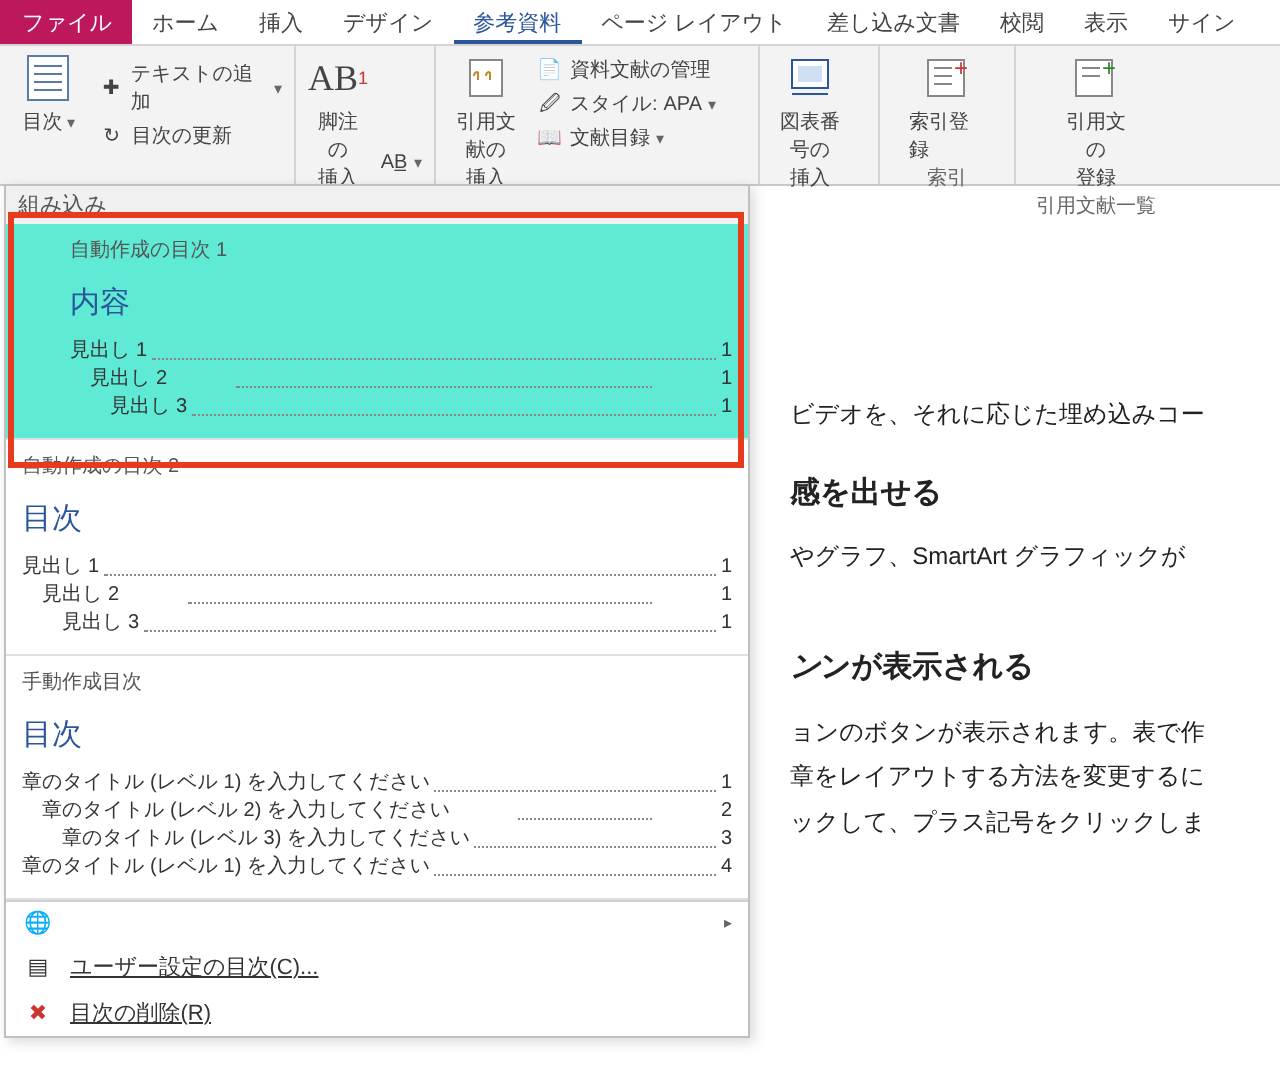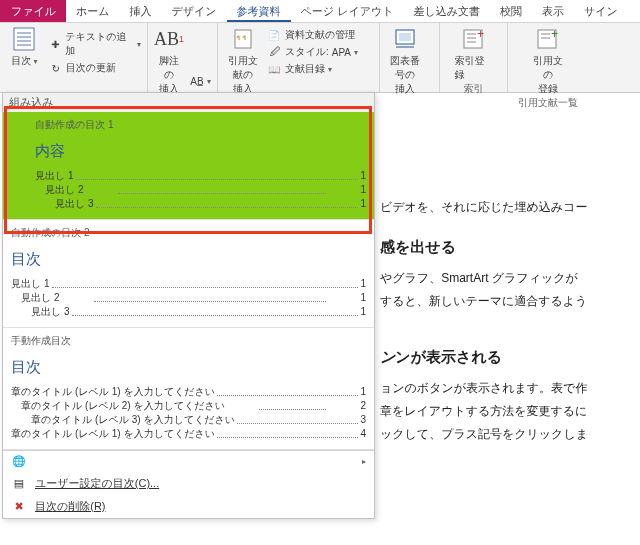--- a/index.html
+++ b/index.html
@@ -21,37 +21,37 @@
 .mini { font-size: 10px; color: #444; display: flex; align-items: center; gap: 3px; }
 .mini .mic { width: 14px; height: 14px; display: inline-flex; align-items: center; justify-content: center; }
 .stack { display: flex; flex-direction: column; gap: 3px; }
 .drop-ar { font-size: 8px; color: #666; }
 
 
 .toc-panel { position: absolute; left: 2px; top: 92px; width: 373px; background: #fff; border: 1px solid #c0c0c0; box-shadow: 2px 2px 6px rgba(0,0,0,0.15); z-index: 5; }
 .toc-head { padding: 2px 6px; font-size: 11px; color: #555; background: #f0f0f0; }
 .toc-gallery { max-height: 390px; overflow: hidden; }
 .toc-item { border-bottom: 1px solid #e0e0e0; padding: 6px 8px 8px; }
-.toc-item.hov { background: #84cc16; padding-left: 32px; }
+.toc-item.hov { background: #5eead4; padding-left: 32px; }
 .toc-item-title { font-size: 10px; color: #555; margin-bottom: 10px; }
 .toc-preview { font-family: "MS Mincho", serif; }
 .toc-preview .ptitle { color: #2b579a; font-size: 15px; margin-bottom: 8px; font-family: Liberation Mono, monospace; }
 .toc-line { display: flex; font-size: 10px; color: #333; line-height: 14px; }
 .toc-line .lbl { white-space: nowrap; }
 .toc-line .dots { flex: 1; border-bottom: 1px dotted #888; position: relative; top: -3px; margin: 0 2px; }
 .toc-line .pg { white-space: nowrap; }
 .toc-line.l2 { padding-left: 10px; gap: 32px; }
 .toc-line.l3 { padding-left: 20px; }
 .redbox { position: absolute; border: 3px solid #e83a1c; left: 4px; top: 106px; width: 368px; height: 128px; z-index: 6; pointer-events: none; }
 .toc-menu { border-top: 1px solid #d0d0d0; }
 .toc-menu .mi { display: flex; align-items: center; gap: 8px; padding: 4px 8px; font-size: 11px; color: #333; }
 .toc-menu .mi .glyph { width: 16px; text-align: center; }
 
 
-.doc { position: absolute; left: 380px; top: 112px; right: 6px; font-family: "MS Mincho", serif; font-size: 12px; color: #222; line-height: 1.9; }
+.doc { position: absolute; left: 395px; top: 112px; right: 6px; font-family: "MS Mincho", serif; font-size: 12px; color: #222; line-height: 1.9; }
 .doc h3 { font-size: 15px; font-weight: bold; margin: 14px 0 6px; }
 .uline { text-decoration: underline; }
 </style>
 </head>
 <body>
 
 <div class="tabs">
   <div class="tab blue">ファイル</div>
   <div class="tab">ホーム</div>
   <div class="tab">挿入</div>
@@ -284,18 +284,17 @@
         <span class="uline">目次の削除(R)</span>
       </div>
   </div>
 </div>
 <div class="redbox"></div>
 
 <div class="doc">
   <div style="margin-top:84px;">ビデオを、それに応じた埋め込みコー</div>
   <h3>感を出せる</h3>
   <div>やグラフ、SmartArt グラフィックが</div>
-  <div>すると、新しいテーマに適合するよう</div>
   <h3 style="margin-top:30px;"><span style="font-style:italic;">ン</span><span>ンが表示される</span></h3>
   <div>ョンのボタンが表示されます。表で作</div>
   <div>章をレイアウトする方法を変更するに</div>
   <div>ックして、プラス記号をクリックしま</div>
 </div>
 
 </body></html>

